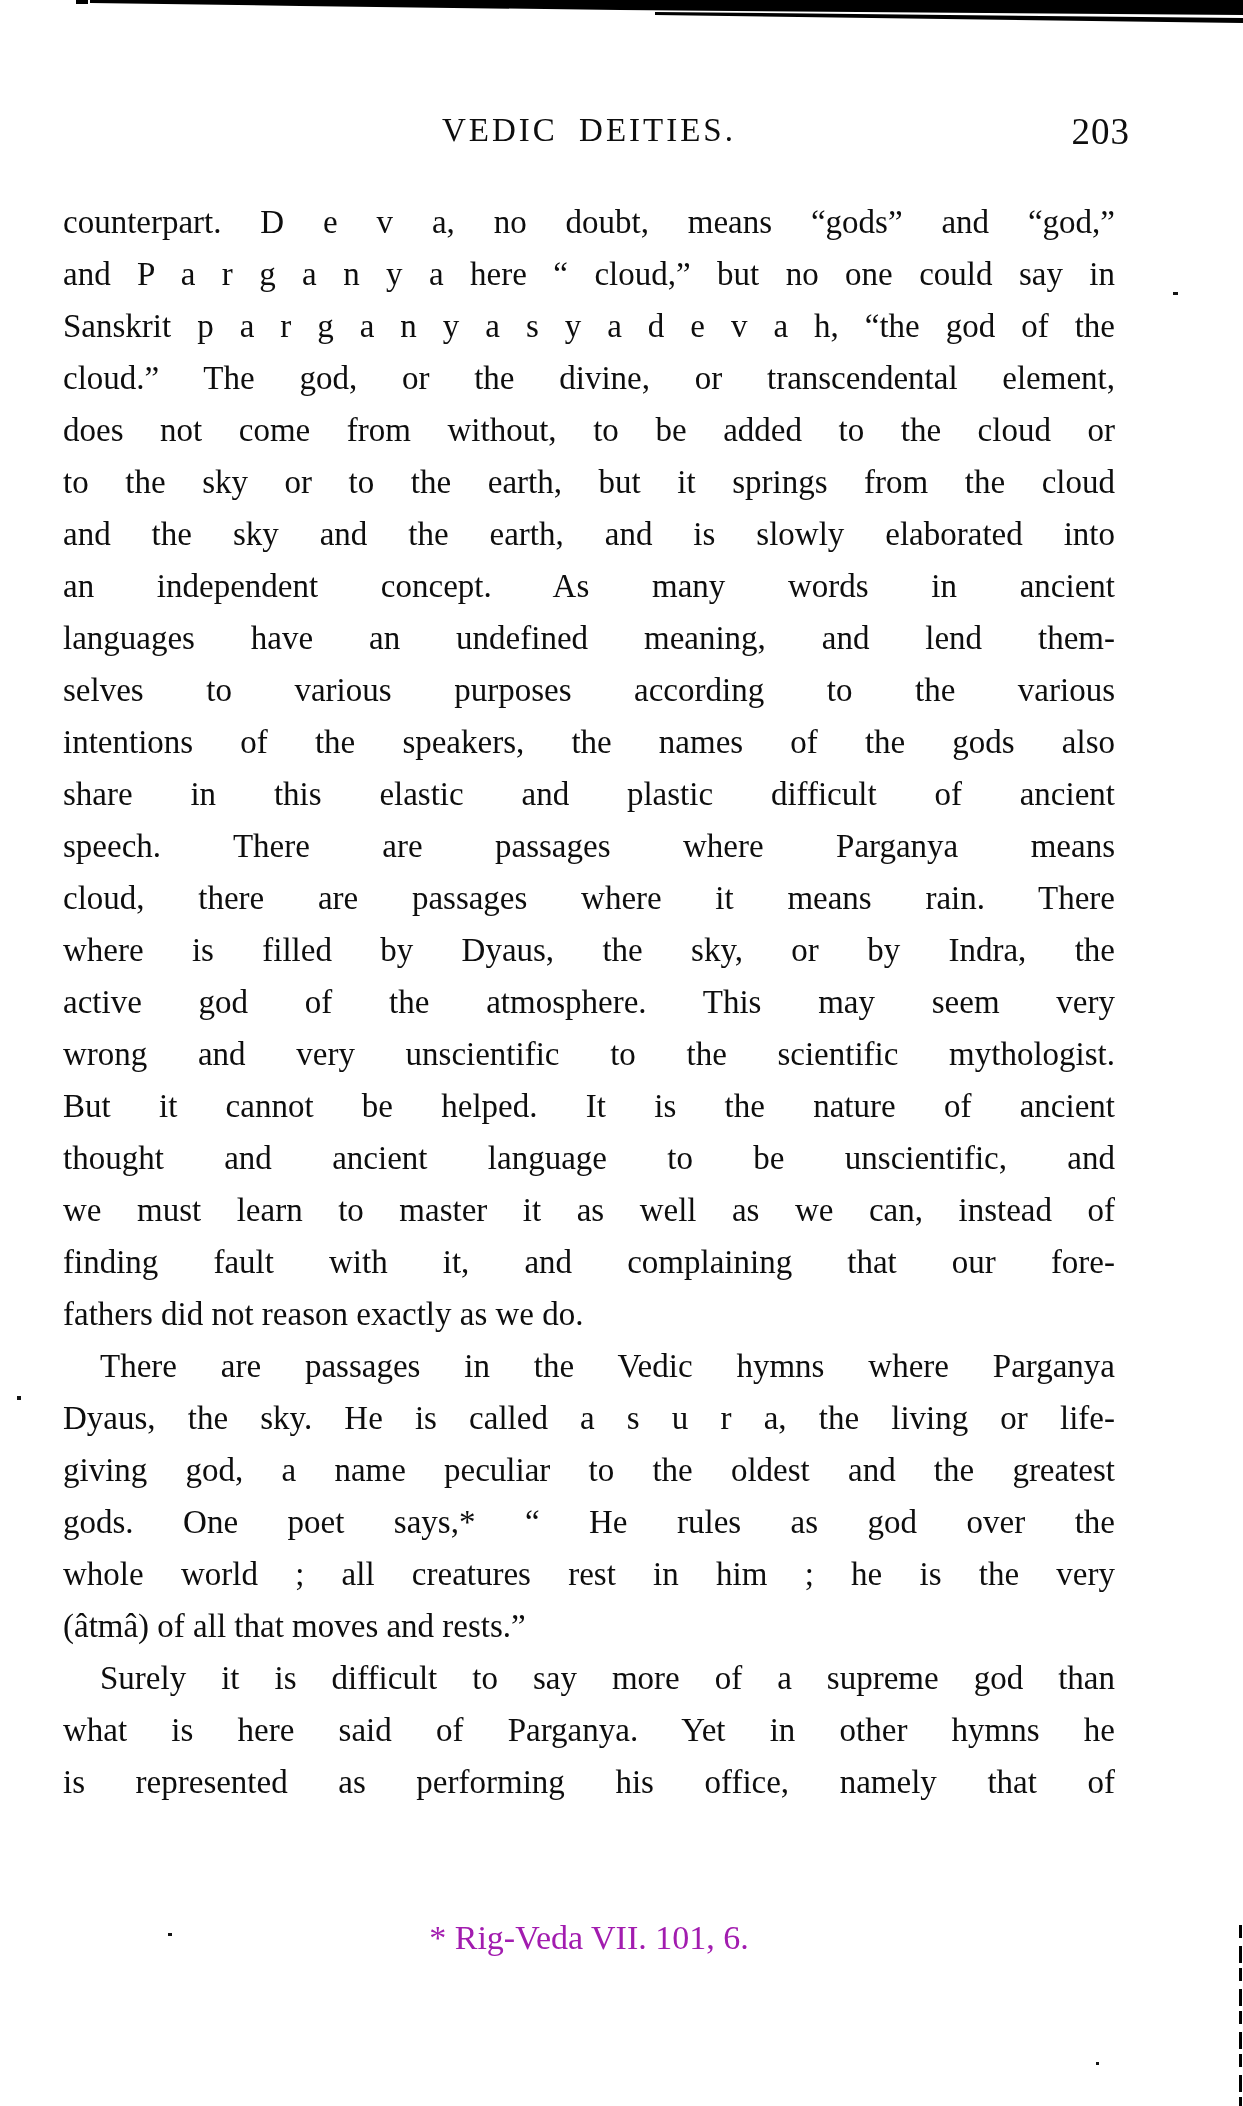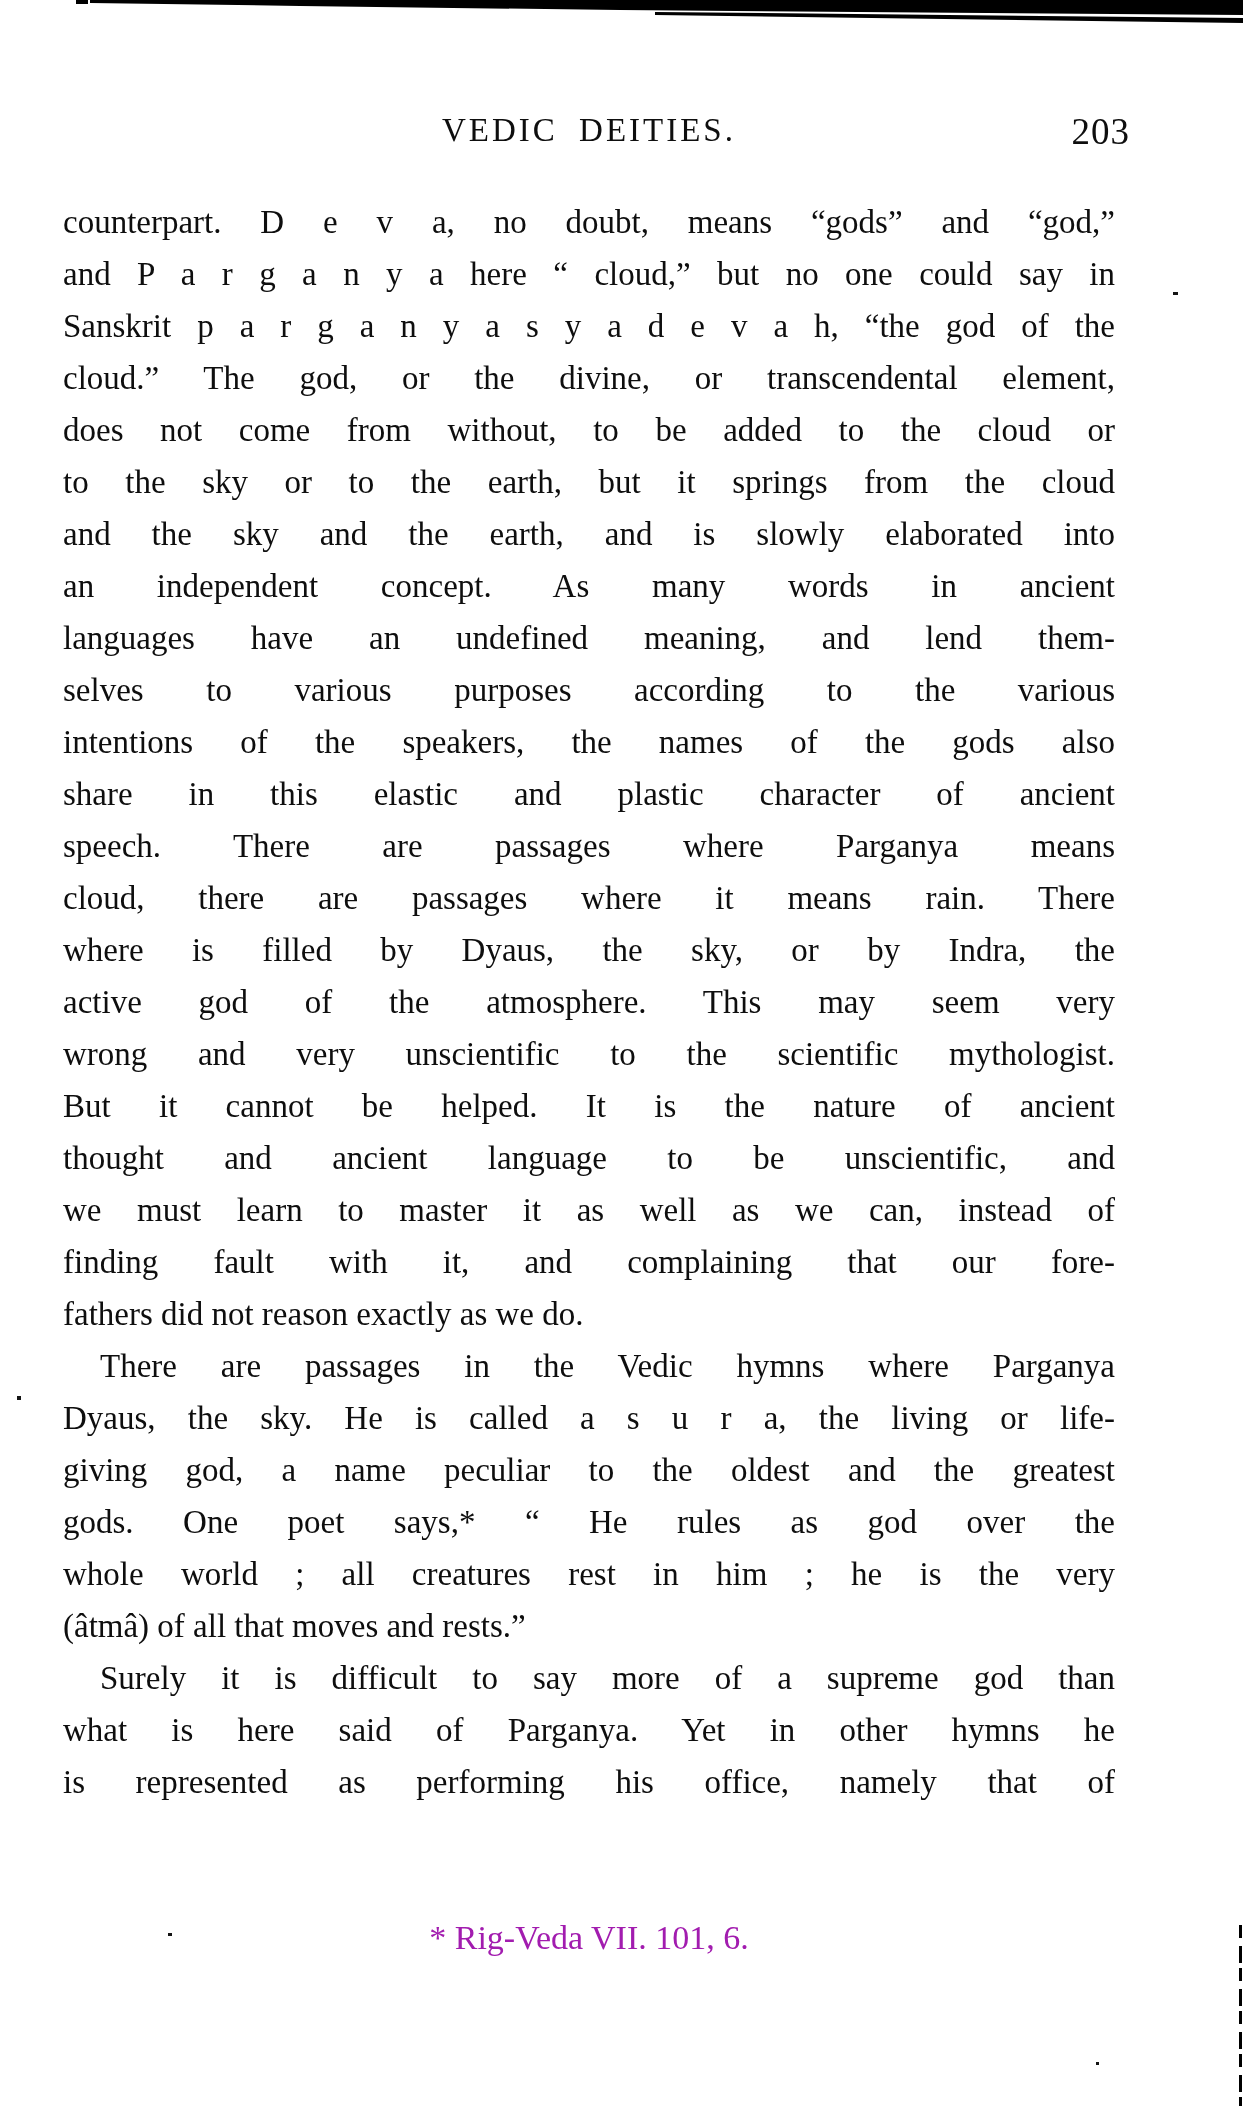--- a/index.html
+++ b/index.html
@@ -121,21 +121,21 @@
       <div class="line">and P a r g a n y a here “ cloud,” but no one could say in</div>
       <div class="line">Sanskrit  p a r g a n y a s y a   d e v a h,  “the god of the</div>
       <div class="line">cloud.”  The god, or the divine, or transcendental element,</div>
       <div class="line">does not come from without, to be added to the cloud or</div>
       <div class="line">to the sky or to the earth, but it springs from the cloud</div>
       <div class="line">and the sky and the earth, and is slowly elaborated into</div>
       <div class="line">an independent concept.  As many words in ancient</div>
       <div class="line">languages have an undefined meaning, and lend them-</div>
       <div class="line">selves to various purposes according to the various</div>
       <div class="line">intentions of the speakers, the names of the gods also</div>
-      <div class="line">share in this elastic and plastic character of ancient</div>
+      <div class="line">share in this elastic and plastic difficult of ancient</div>
       <div class="line">speech.  There are passages where Parganya means</div>
       <div class="line">cloud, there are passages where it means rain.  There</div>
       <div class="line">where is filled by Dyaus, the sky, or by Indra, the</div>
       <div class="line">active god of the atmosphere.  This may seem very</div>
       <div class="line">wrong and very unscientific to the scientific mythologist.</div>
       <div class="line">But it cannot be helped.  It is the nature of ancient</div>
       <div class="line">thought and ancient language to be unscientific, and</div>
       <div class="line">we must learn to master it as well as we can, instead of</div>
       <div class="line">finding fault with it, and complaining that our fore-</div>
       <div class="line line-last">fathers did not reason exactly as we do.</div>

